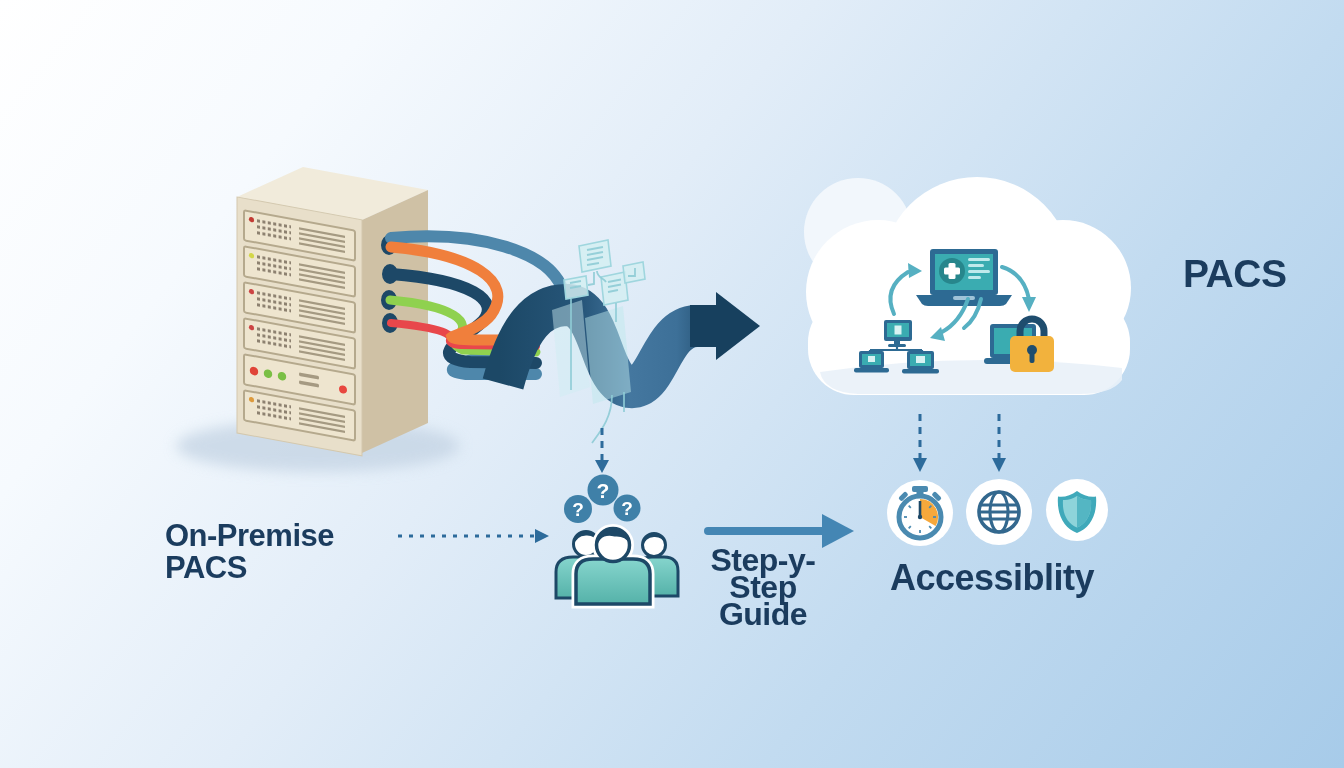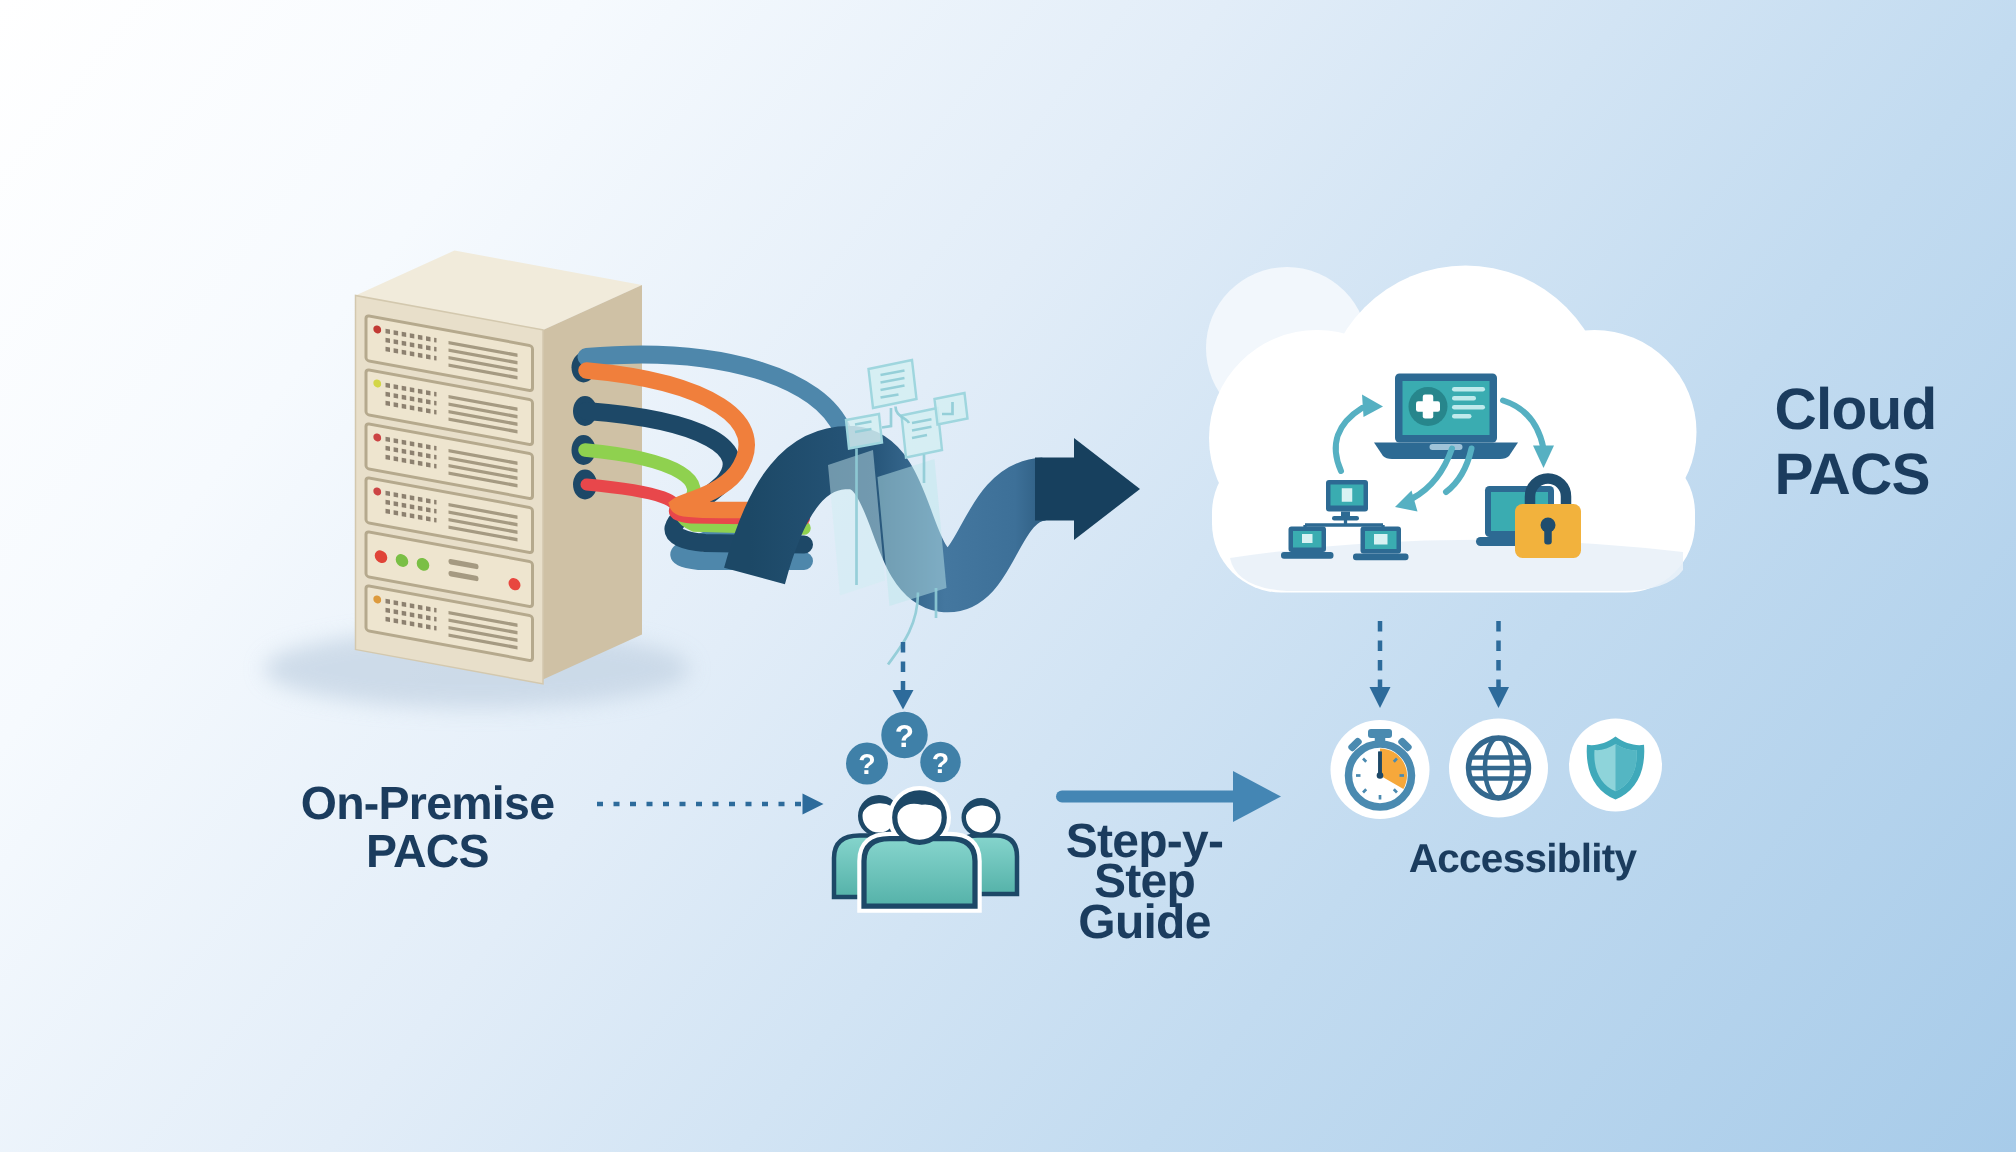--- a/index.html
+++ b/index.html
@@ -6,24 +6,24 @@
   .stage{
     position:relative;width:1344px;height:768px;overflow:hidden;
     background:linear-gradient(128deg,#ffffff 0%,#f6fafe 20%,#e2edf8 42%,#c2dbf0 70%,#a7cbe9 100%);
     font-family:"Liberation Sans",sans-serif;
   }
   .stage svg{position:absolute;left:0;top:0;}
   .label{
     position:absolute;color:#1b3c5e;font-weight:bold;letter-spacing:-0.5px;
   }
   .label .ln{display:block;}
-  .lbl-onprem{left:165px;top:520px;width:240px;text-align:center;font-size:31px;line-height:32px;}
+  .lbl-onprem{left:165px;top:520px;width:240px;font-size:31px;line-height:32px;}
   .lbl-guide{left:688px;top:547px;width:150px;text-align:center;font-size:32px;line-height:27px;}
   .lbl-cloud{left:1183px;top:252px;font-size:39px;line-height:43px;text-align:left;}
-  .lbl-access{left:890px;top:557px;width:250px;text-align:center;font-size:27px;}
+  .lbl-access{left:890px;top:557px;width:250px;font-size:36px;}
 </style>
 </head>
 <body>
 
 <div class="stage">
 
 <svg width="1344" height="768" viewBox="0 0 1344 768">
   <defs>
     <linearGradient id="arrowGrad" gradientUnits="userSpaceOnUse" x1="500" y1="0" x2="760" y2="0">
       <stop offset="0" stop-color="#1c4866"></stop>
@@ -295,19 +295,18 @@
   <span class="ln">On-Premise</span>
   <span class="ln">PACS</span>
 </div>
 
 <div class="label lbl-guide">
   <span class="ln">Step-y-Step</span>
   <span class="ln">Guide</span>
 </div>
 
 <div class="label lbl-cloud">
-  <span class="ln">Cloud</span>
   <span class="ln">PACS</span>
 </div>
 
 <div class="label lbl-access">Accessiblity</div>
 
 </div>
 
 </body></html>

